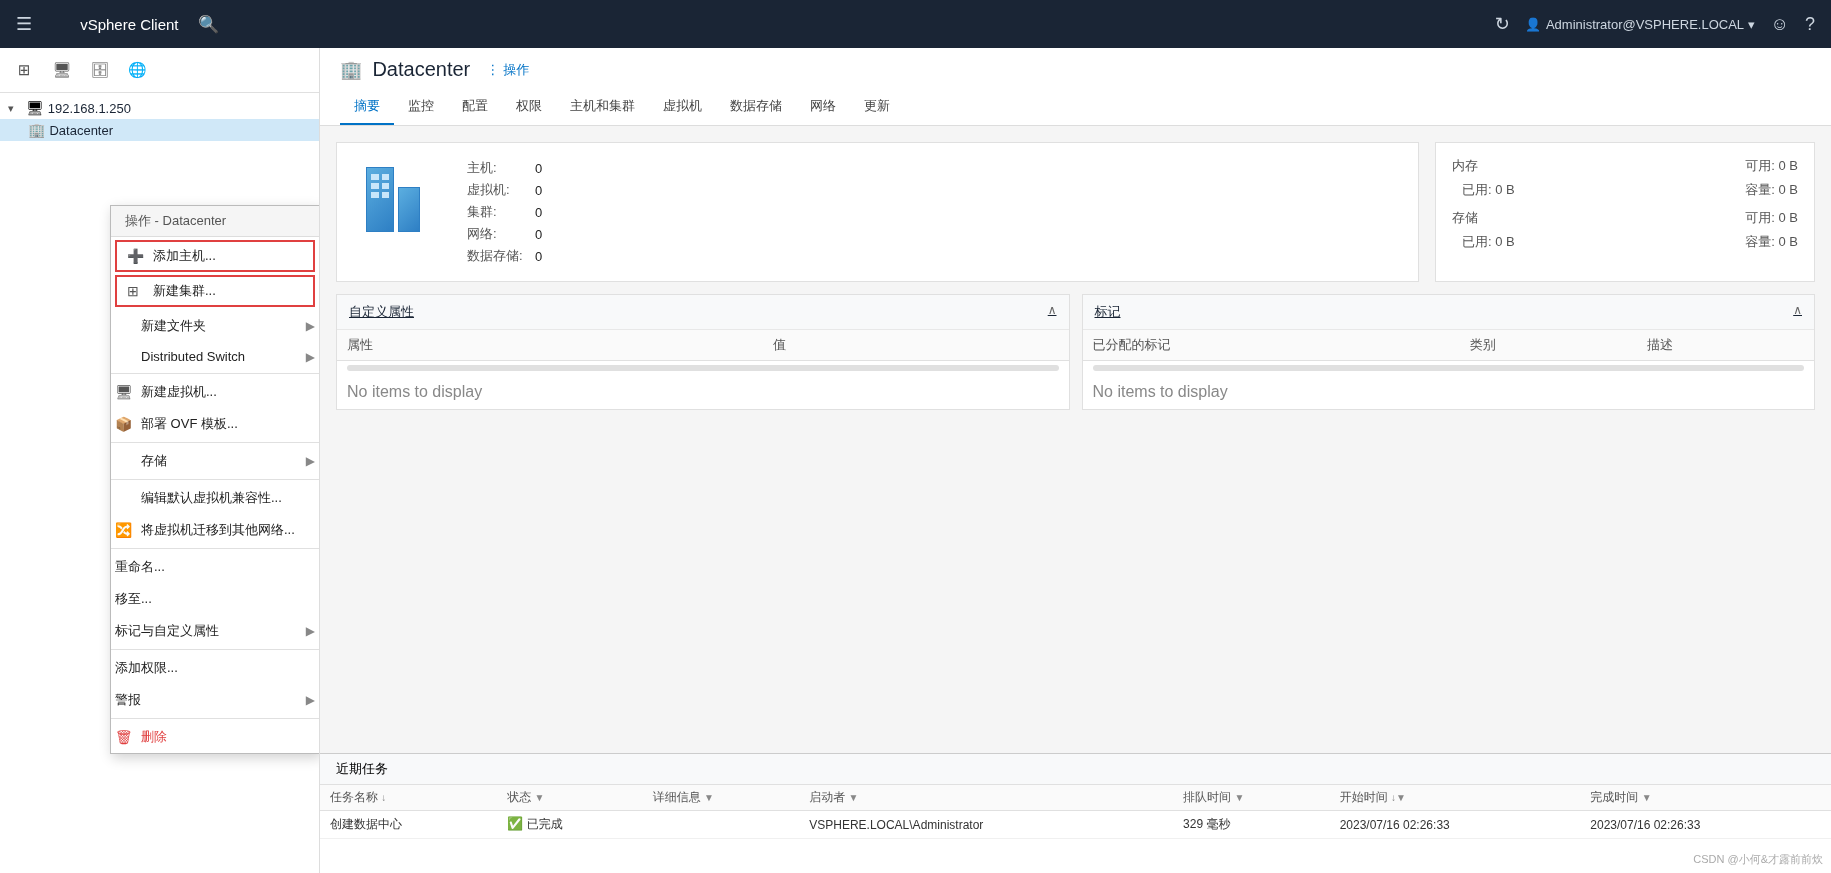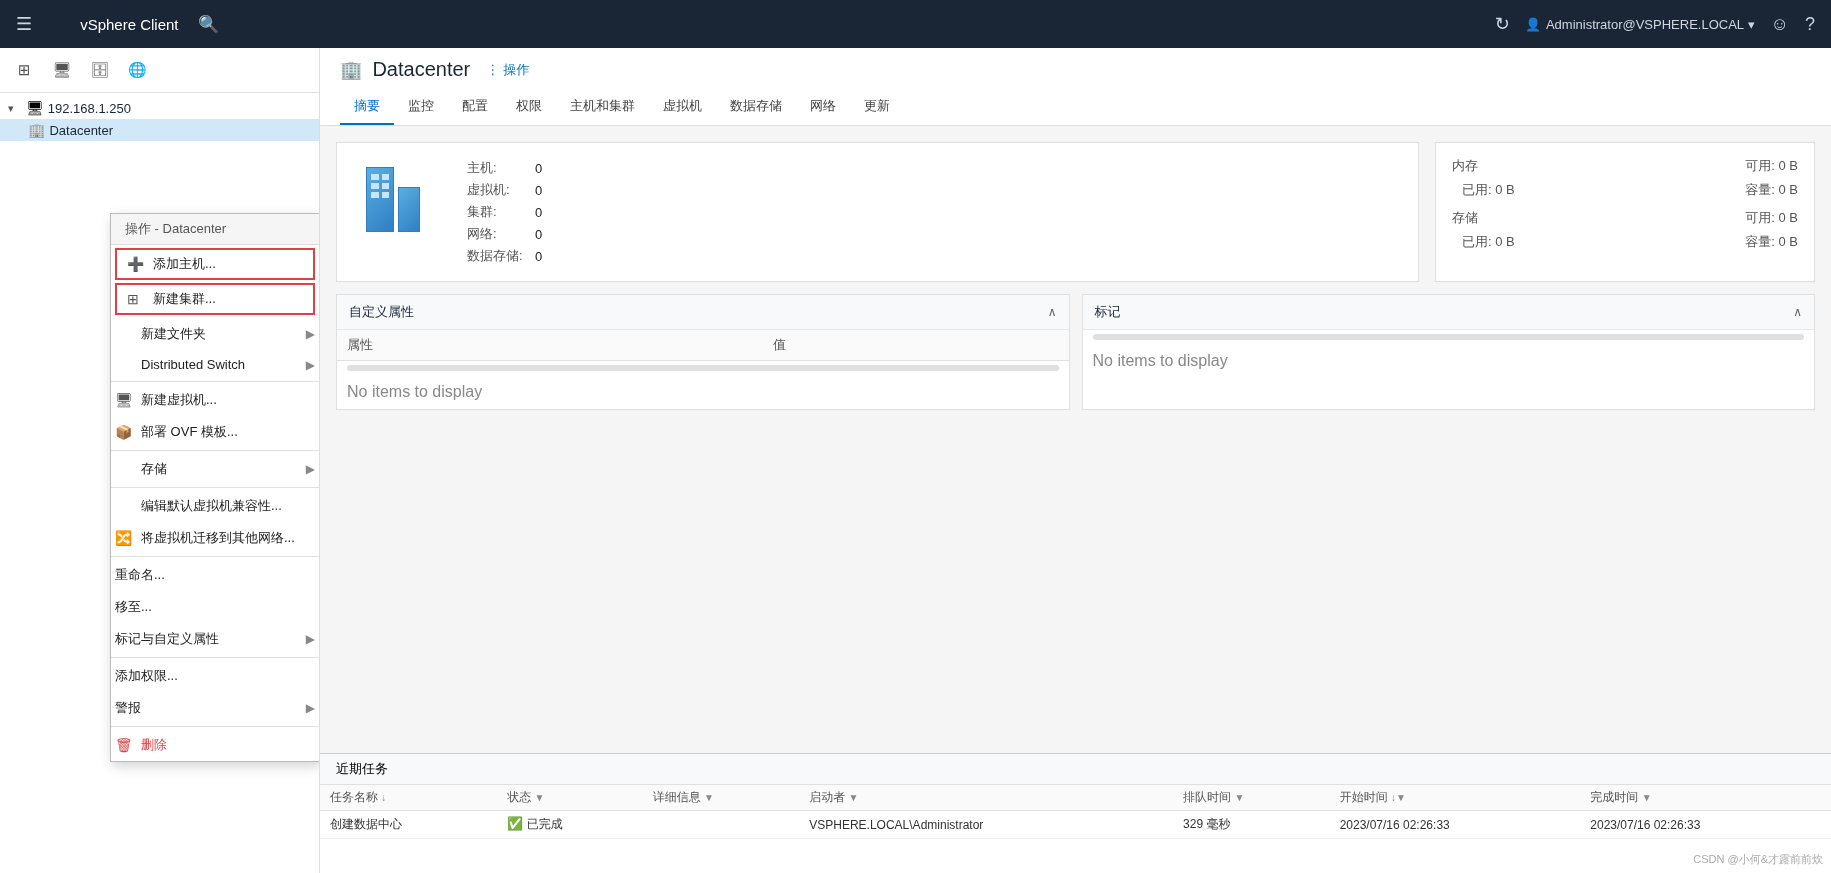--- a/index.html
+++ b/index.html
@@ -39,21 +39,21 @@
     }
     .sidebar-tree { flex: 1; overflow-y: auto; padding: 4px 0; }
     .tree-item { display: flex; align-items: center; gap: 4px; padding: 3px 8px; cursor: pointer; }
     .tree-item.selected { background: #d0e8f8; }
     .tree-chevron { font-size: 11px; color: #555; width: 14px; }
     .tree-icon { font-size: 14px; }
     .tree-label { font-size: 13px; color: #1a2535; }
 
     
     .context-menu {
-      position: absolute; left: 110px; top: 165px;
+      position: absolute; left: 110px; top: 157px;
       background: #fff; border: 1px solid #bbb;
       box-shadow: 2px 4px 12px rgba(0,0,0,0.18);
       min-width: 210px; z-index: 500;
     }
     .ctx-header {
       padding: 6px 14px; font-size: 13px; color: #555;
       background: #f5f5f5; border-bottom: 1px solid #ddd;
     }
     .ctx-item {
       display: flex; align-items: center; gap: 8px;
@@ -136,23 +136,23 @@
     .resource-sub-label { color: #555; }
     .resource-sub-val { color: #555; }
     .resource-section { margin-bottom: 10px; }
 
     
     .cards-row { display: flex; gap: 12px; }
     .card {
       flex: 1; background: #fff; border: 1px solid #e0e0e0; overflow: hidden;
     }
     .card-header {
-      display: flex; align-items: center; justify-content: space-between;
+      display: flex; align-items: flex-start; justify-content: space-between;
       padding: 8px 12px; background: #f8f9fa; border-bottom: 1px solid #e8e8e8;
-      font-size: 13px; font-weight: 500; color: #1a2535;
+      font-size: 13px; font-weight: 500; color: #1a2535; text-decoration: underline;
     }
     .card-header-chevron { font-size: 12px; color: #666; cursor: pointer; }
     .card-table { width: 100%; border-collapse: collapse; font-size: 13px; }
     .card-table th {
       text-align: left; padding: 6px 10px; color: #555;
       border-bottom: 1px solid #e0e0e0; font-weight: 500;
       background: #fafafa;
     }
     .card-no-items { text-align: left; padding: 8px 10px; color: #888; font-size: 16px; }
     .card-scrollbar { height: 6px; background: #e0e0e0; margin: 4px 10px; border-radius: 3px; }
@@ -434,20 +434,30 @@
           </table>
           <div class="card-scrollbar"></div>
           <div class="card-no-items">No items to display</div>
         </div>
 
         <div class="card">
           <div class="card-header">
             <span>标记</span>
             <span class="card-header-chevron">∧</span>
           </div>
+          <table class="card-table">
+            <thead>
+              <tr>
+                <th>已分配的标记</th>
+                <th>类别</th>
+                <th>描述</th>
+              </tr>
+            </thead>
+            <tbody></tbody>
+          </table>
           <div class="card-scrollbar"></div>
           <div class="card-no-items">No items to display</div>
         </div>
       </div>
     </div>
 
     <div class="tasks-panel">
       <div class="tasks-header">
         <span>近期任务</span>
       </div>

